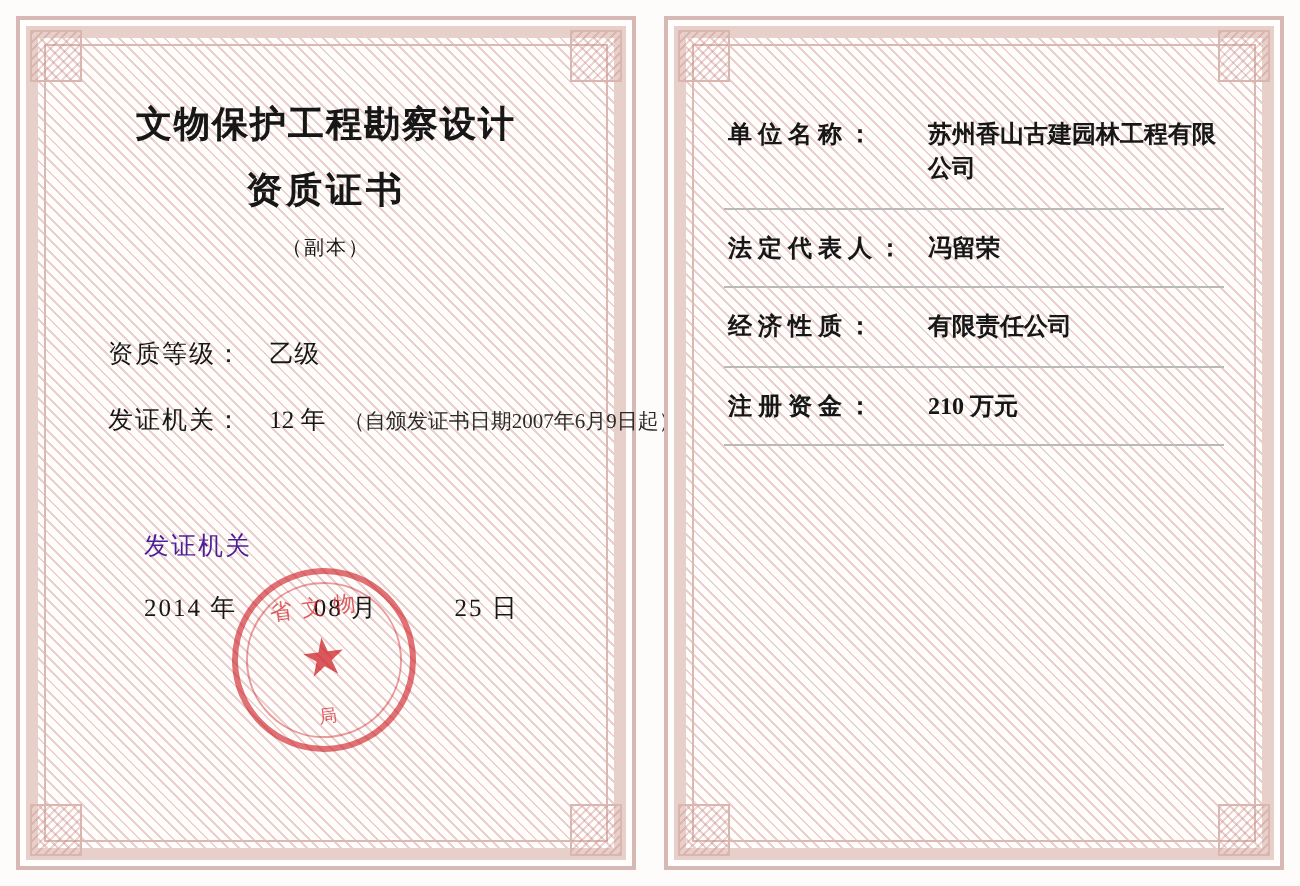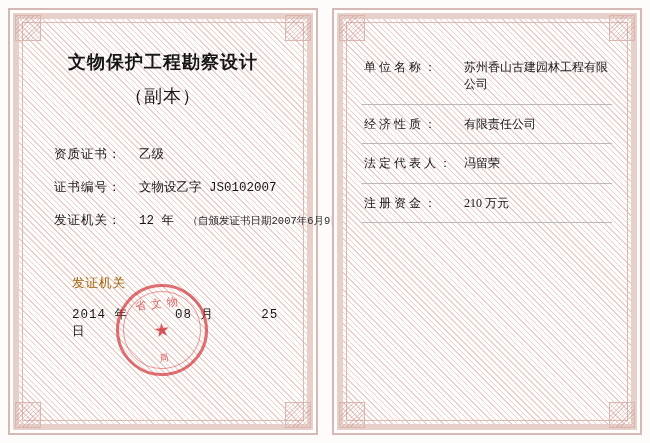--- a/index.html
+++ b/index.html
@@ -23,21 +23,20 @@
   .page {
     position: absolute;
     top: 8px;
     height: 427px;
     background: #fffefc;
     box-sizing: border-box;
   }
   .page.left {
     left: 8px;
     width: 310px;
-    font-family: Liberation Mono, monospace;
   }
   .page.right {
     left: 332px;
     width: 310px;
   }
   
   .border-outer {
     position: absolute;
     inset: 0;
     border: 2px solid #d6b9b4;
@@ -95,21 +94,21 @@
     letter-spacing: 1px;
     font-weight: bold;
   }
   .title-line2 {
     font-size: 18px;
     letter-spacing: 2px;
     font-weight: bold;
     margin-top: 9px;
   }
   .title-line3 {
-    font-size: 18px;
+    font-size: 10px;
     margin-top: 10px;
     letter-spacing: 1px;
   }
   .fields {
     margin-top: 38px;
     padding-left: 16px;
     color: #171717;
   }
   .field-row {
     font-size: 12.5px;
@@ -125,21 +124,21 @@
   .valid-note {
     font-size: 10.5px;
     margin-left: 6px;
     color: #2a2a2a;
   }
   .issuer {
     margin-top: 46px;
     padding-left: 34px;
     font-size: 12.5px;
     letter-spacing: 1px;
-    color: #a16207;
+    color: #4c1d95;
   }
   .date-row {
     margin-top: 14px;
     padding-left: 34px;
     font-size: 12.5px;
     color: #171717;
     letter-spacing: 1px;
   }
   .date-row .gap { display: inline-block; width: 30px; }
 
@@ -190,20 +189,21 @@
     border-collapse: collapse;
     color: #171717;
   }
   .info-table tr {
     border-bottom: 1px solid #b9b9b9;
   }
   .info-table td {
     padding: 11px 2px 10px 2px;
     vertical-align: top;
     font-size: 12px;
+    font-weight: bold;
   }
   .info-table td.k {
     width: 84px;
     letter-spacing: 3px;
     white-space: nowrap;
   }
   .info-table td.v {
     padding-left: 8px;
     line-height: 1.45;
   }
@@ -220,31 +220,28 @@
     <div class="border-mid"></div>
     <div class="border-inner"></div>
     <div class="corner tl"></div>
     <div class="corner tr"></div>
     <div class="corner bl"></div>
     <div class="corner br"></div>
 
     <div class="content">
       <div class="title-block">
         <div class="title-line1">文物保护工程勘察设计</div>
+        <div class="title-line2">资质证书</div>
         <div class="title-line3">（副本）</div>
       </div>
 
       <div class="fields">
         <div class="field-row">
-          <span class="field-label">资质证书：</span>
+          <span class="field-label">资质等级：</span>
           <span class="field-value">乙级</span>
-        </div>
-        <div class="field-row">
-          <span class="field-label">证书编号：</span>
-          <span class="field-value">文物设乙字 JS0102007</span>
         </div>
         <div class="field-row">
           <span class="field-label">发证机关：</span>
           <span class="field-value">12 年</span>
           <span class="valid-note">（自颁发证书日期2007年6月9日起）</span>
         </div>
       </div>
 
       <div class="issuer">发证机关</div>
 
@@ -279,26 +276,26 @@
     <div class="corner br"></div>
 
     <div class="content">
       <table class="info-table">
         <tbody>
             <tr>
           <td class="k">单位名称：</td>
           <td class="v">苏州香山古建园林工程有限公司</td>
         </tr>
         <tr>
+          <td class="k">法定代表人：</td>
+          <td class="v">冯留荣</td>
+        </tr>
+        <tr>
           <td class="k">经济性质：</td>
           <td class="v">有限责任公司</td>
-        </tr>
-        <tr>
-          <td class="k">法定代表人：</td>
-          <td class="v">冯留荣</td>
         </tr>
         <tr>
           <td class="k">注册资金：</td>
           <td class="v">210 万元</td>
         </tr>
       </tbody>
         </table>
     </div>
   </div>
 

